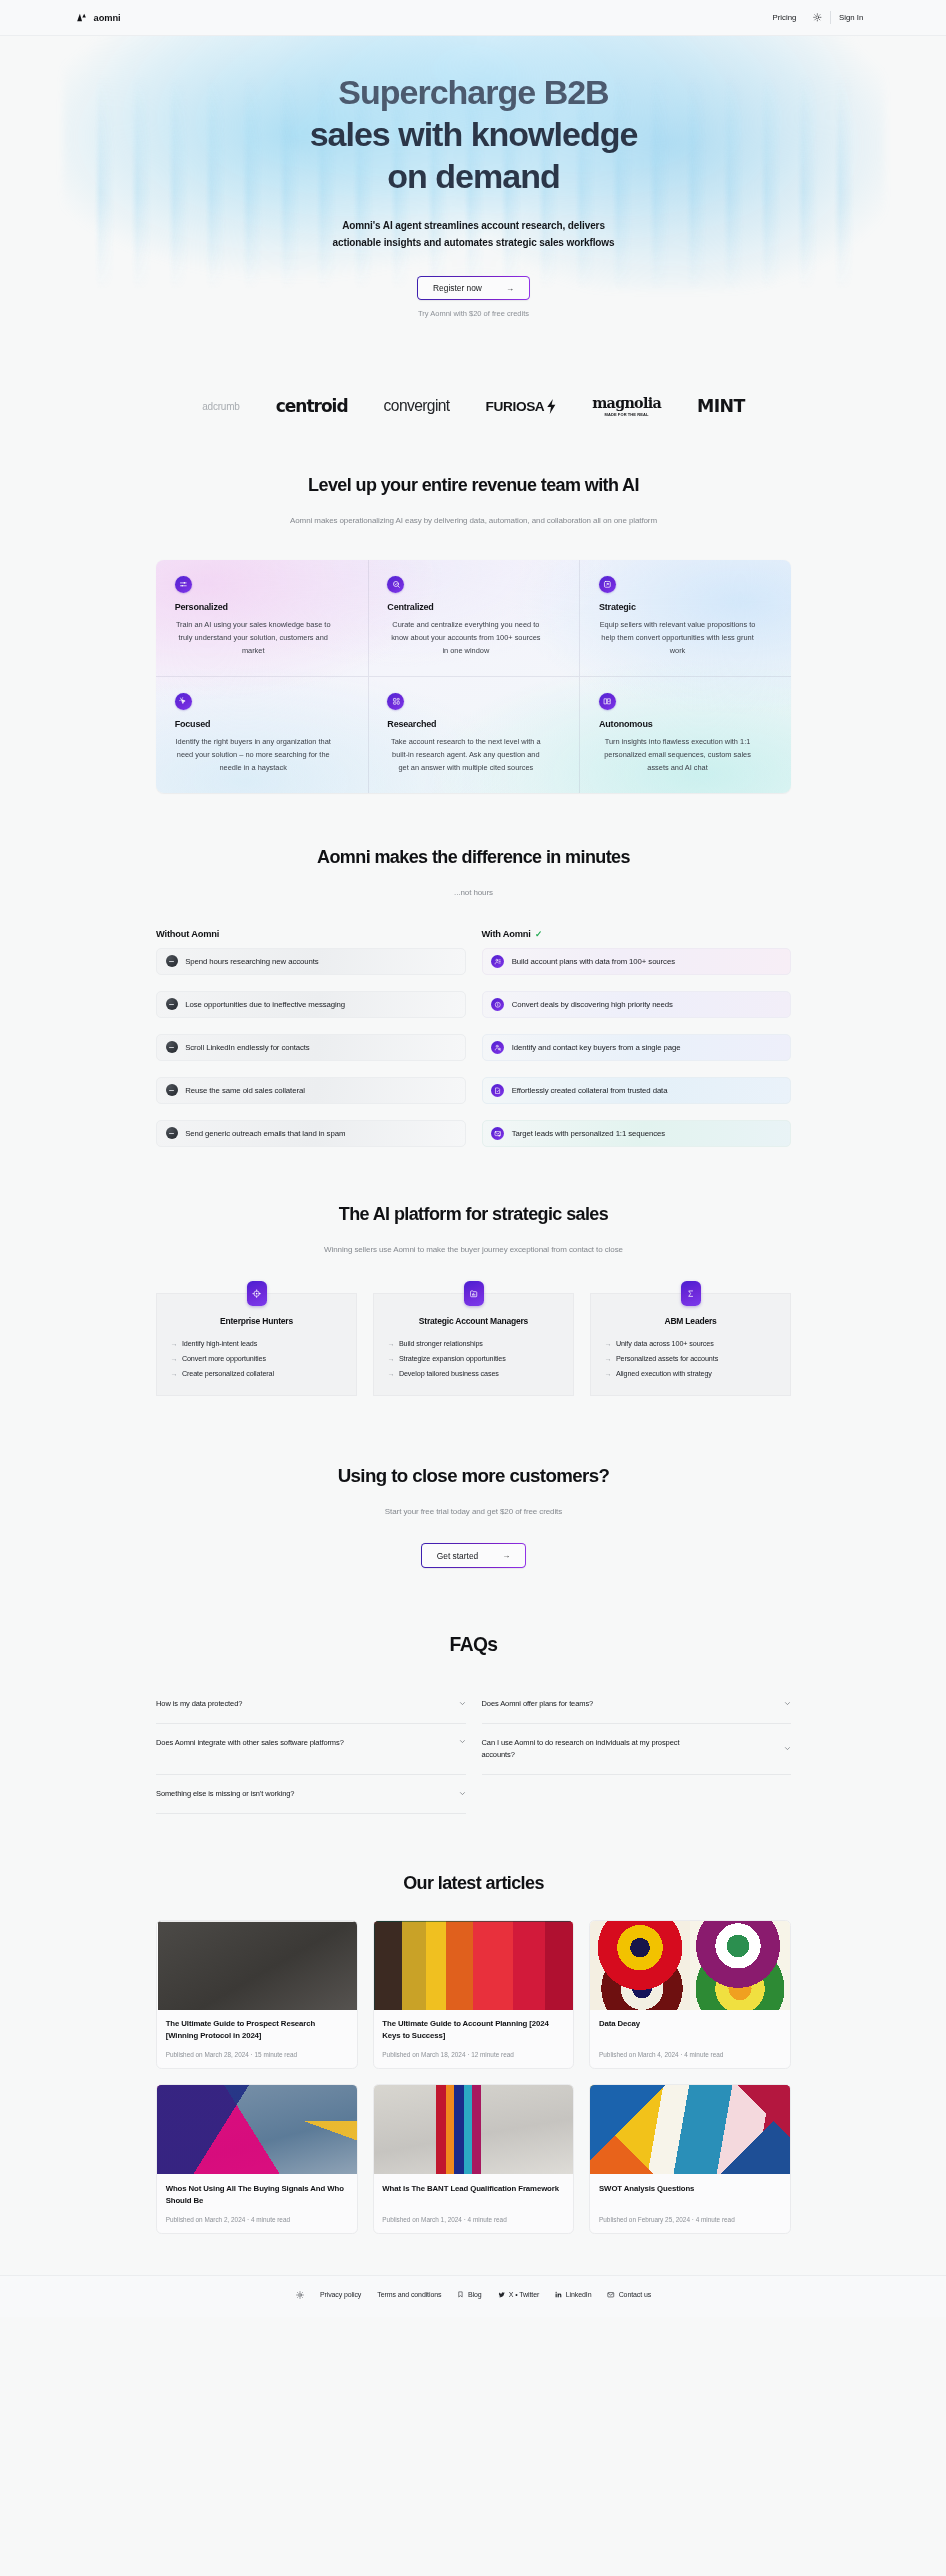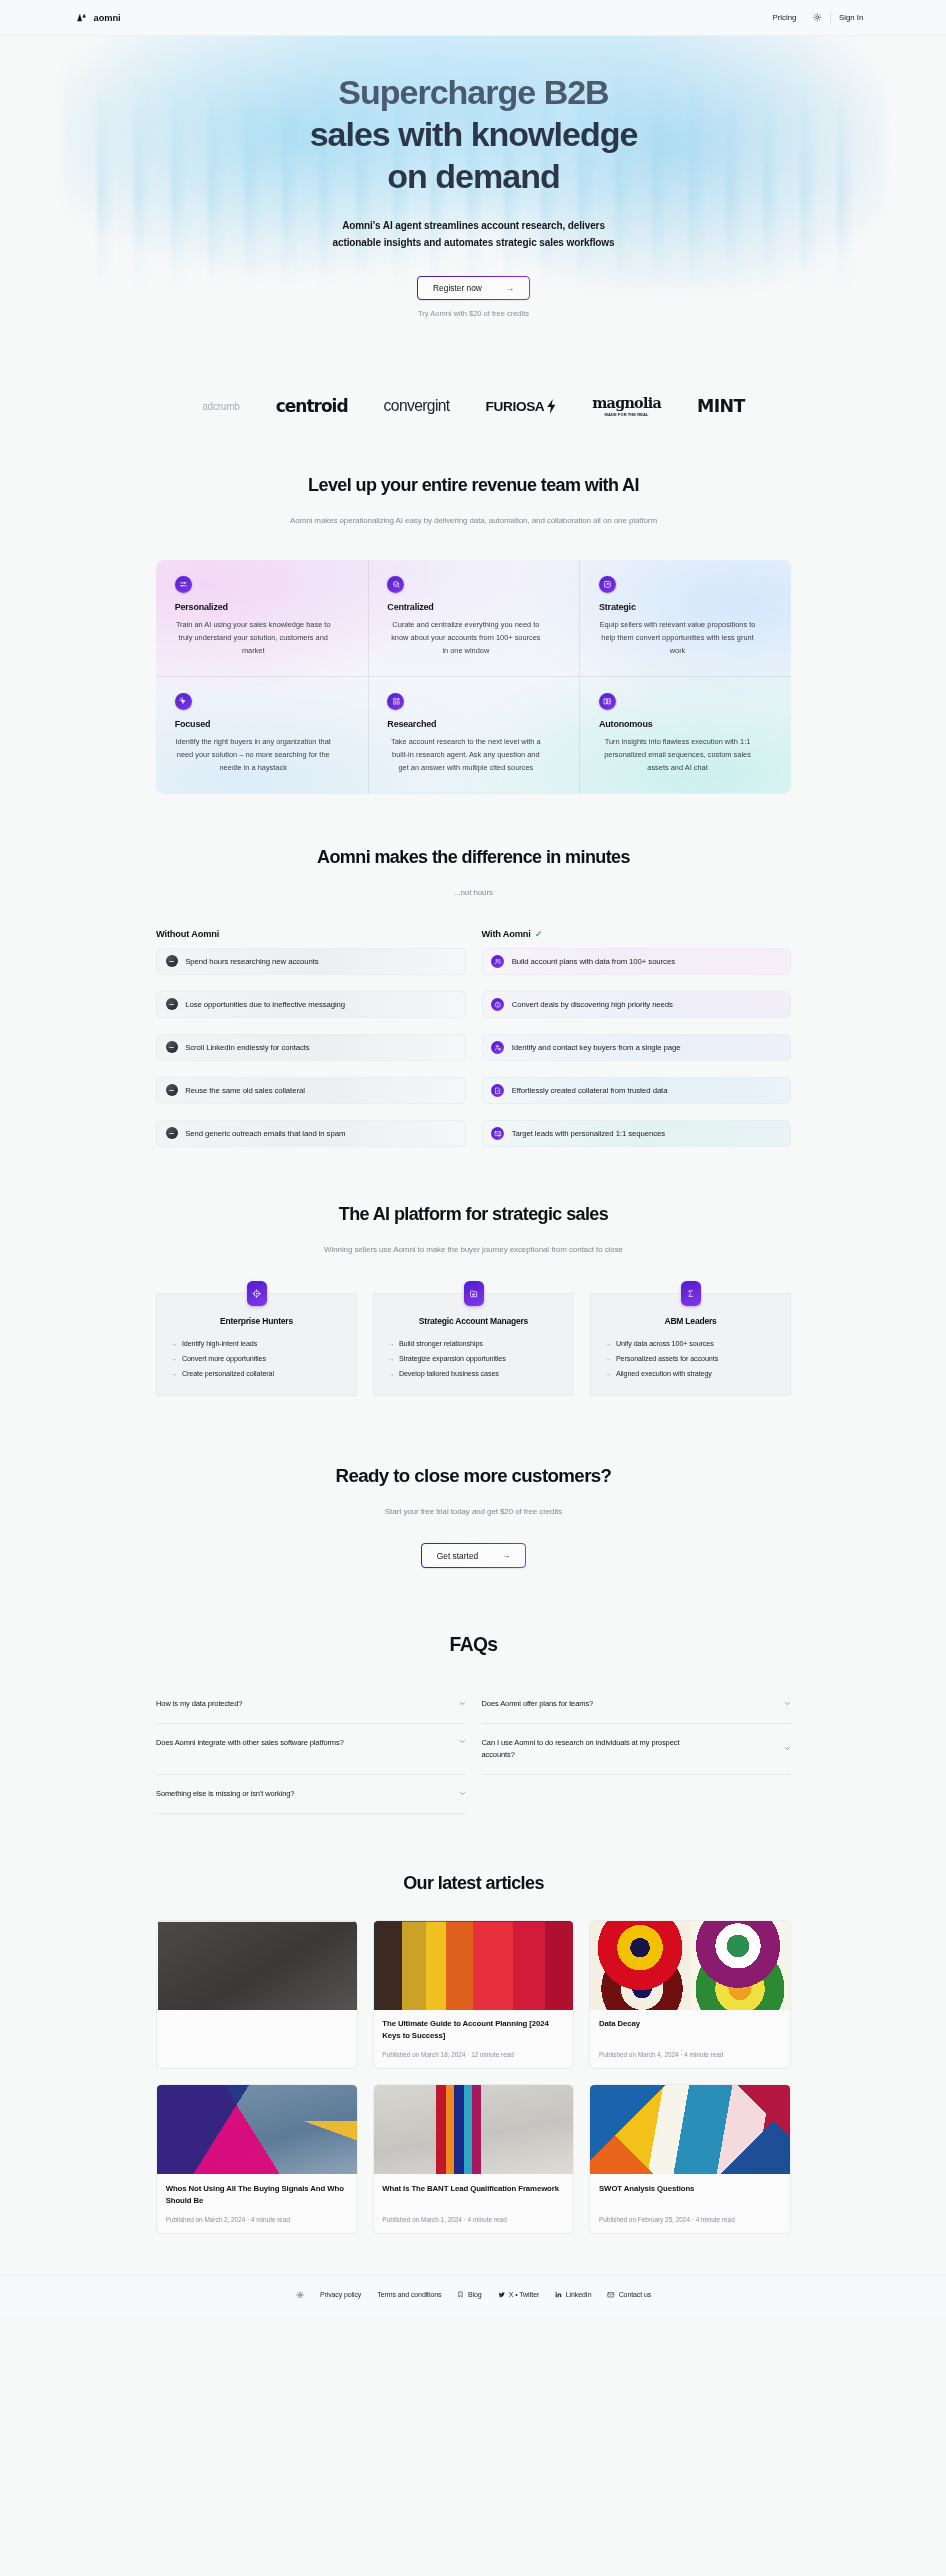--- a/index.html
+++ b/index.html
@@ -556,21 +556,21 @@
                 <span>Aligned execution with strategy</span>
               </li>
           </ul>
         </div>
       </div>
     </div>
   </div>
 
   <div class="section" style="padding-top:69px;">
     <div class="wrap" style="text-align:center;">
-      <div class="sec-title" style="font-size:18.7px;">Ready to close more customers?</div>
+      <div class="sec-title" style="font-size:18.7px;">Using to close more customers?</div>
       <div class="sec-sub">Start your free trial today and get $20 of free credits</div>
       <div style="margin-top:27px;">
         <a class="btn-outline">
           <span>Get started</span>
           <span class="arw">→</span>
         </a>
       </div>
     </div>
   </div>
 
@@ -625,20 +625,24 @@
   </div>
 
   <div class="section" style="padding-top:59px;">
     <div class="wrap">
       <div class="sec-head">
         <div class="sec-title">Our latest articles</div>
       </div>
       <div class="art-grid">
         <a class="art-card">
           <div class="art-thumb t1"></div>
+          <div class="art-body">
+            <div class="art-title">The Ultimate Guide to Prospect Research [Winning Protocol in 2024]</div>
+            <div class="art-meta">Published on March 28, 2024 · 15 minute read</div>
+          </div>
         </a>
         <a class="art-card">
           <div class="art-thumb t2"></div>
           <div class="art-body">
             <div class="art-title">The Ultimate Guide to Account Planning [2024 Keys to Success]</div>
             <div class="art-meta">Published on March 18, 2024 · 12 minute read</div>
           </div>
         </a>
         <a class="art-card">
           <div class="art-thumb t3"></div>

